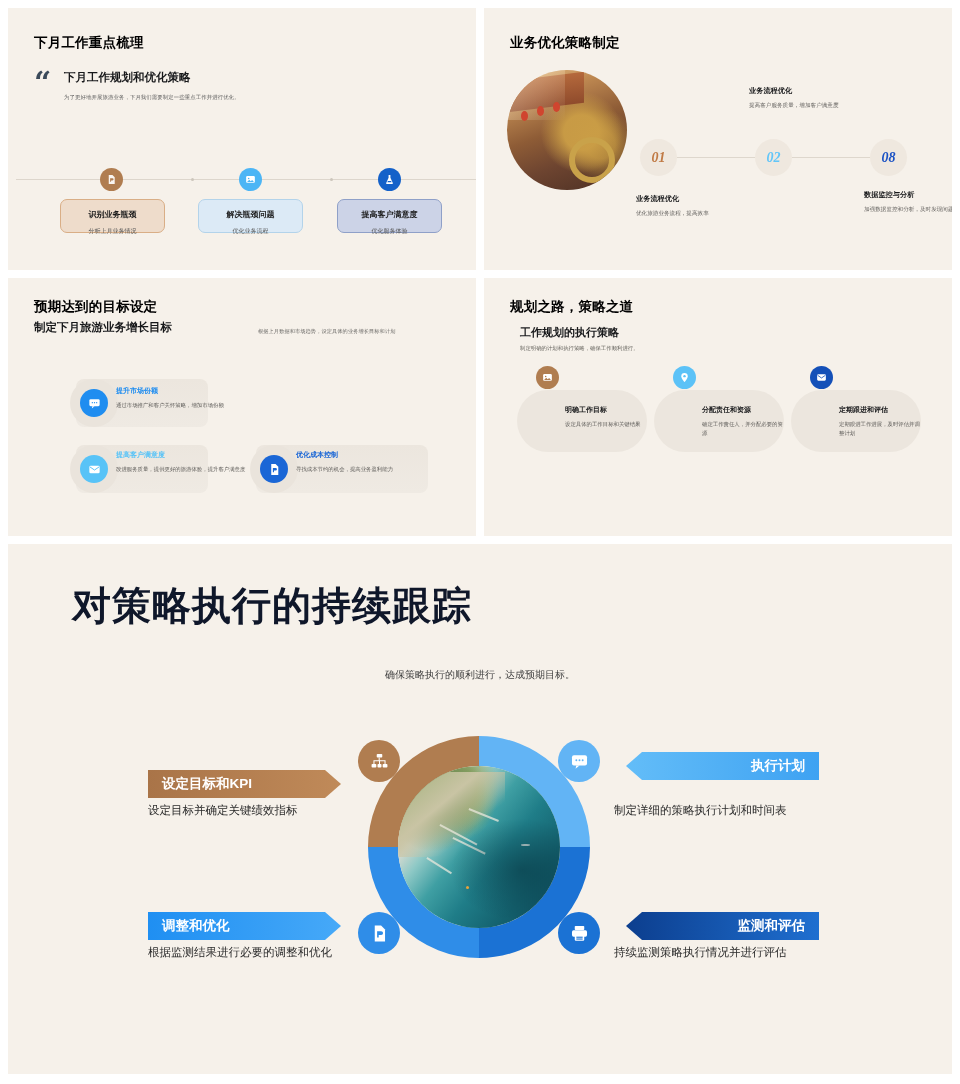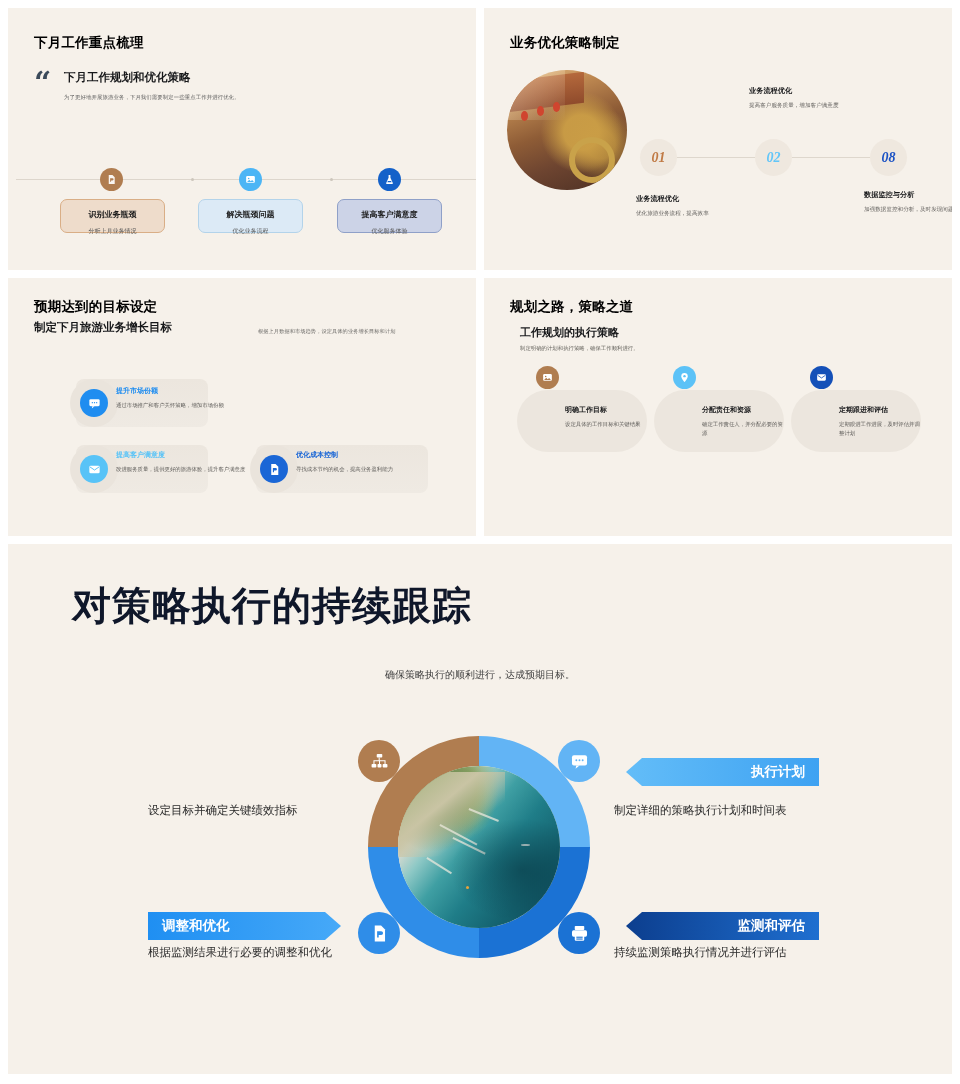--- a/index.html
+++ b/index.html
@@ -456,32 +456,35 @@
         <svg viewBox="0 0 24 24" fill="#ffffff">
             <rect x="6" y="2.5" width="12" height="5" rx="1"></rect>
             <rect x="2.5" y="8" width="19" height="8" rx="2"></rect>
             <rect x="6" y="14" width="12" height="7" rx="1"></rect>
             <rect x="8" y="16" width="8" height="1.4" fill="#1b72d4"></rect>
             <rect x="8" y="18.3" width="8" height="1.4" fill="#1b72d4"></rect>
           </svg>
       </div>
     </div>
 
+    <div class="banner left" style="left:140px;top:226px;width:193px;background:linear-gradient(90deg,#a97448,#c08a59);">
+      <span>设定目标和KPI</span>
+    </div>
     <div class="cap" style="left:140px;top:258px;width:205px;">
       <span>设定目标并确定关键绩效指标</span>
     </div>
 
     <div class="banner left" style="left:140px;top:368px;width:193px;background:linear-gradient(90deg,#1f8ff2,#46a9f8);">
       <span>调整和优化</span>
     </div>
     <div class="cap" style="left:140px;top:400px;width:190px;">
       <span>根据监测结果进行必要的调整和优化</span>
     </div>
 
-    <div class="banner right" style="left:618px;top:214px;width:193px;background:linear-gradient(90deg,#63bdf8,#3ea2f2);">
+    <div class="banner right" style="left:618px;top:208px;width:193px;background:linear-gradient(90deg,#63bdf8,#3ea2f2);">
       <span>执行计划</span>
     </div>
     <div class="cap r" style="left:606px;top:258px;width:205px;">
       <span>制定详细的策略执行计划和时间表</span>
     </div>
 
     <div class="banner right" style="left:618px;top:368px;width:193px;background:linear-gradient(90deg,#0c3e8e,#1f6fd0);">
       <span>监测和评估</span>
     </div>
     <div class="cap r" style="left:606px;top:400px;width:205px;">

